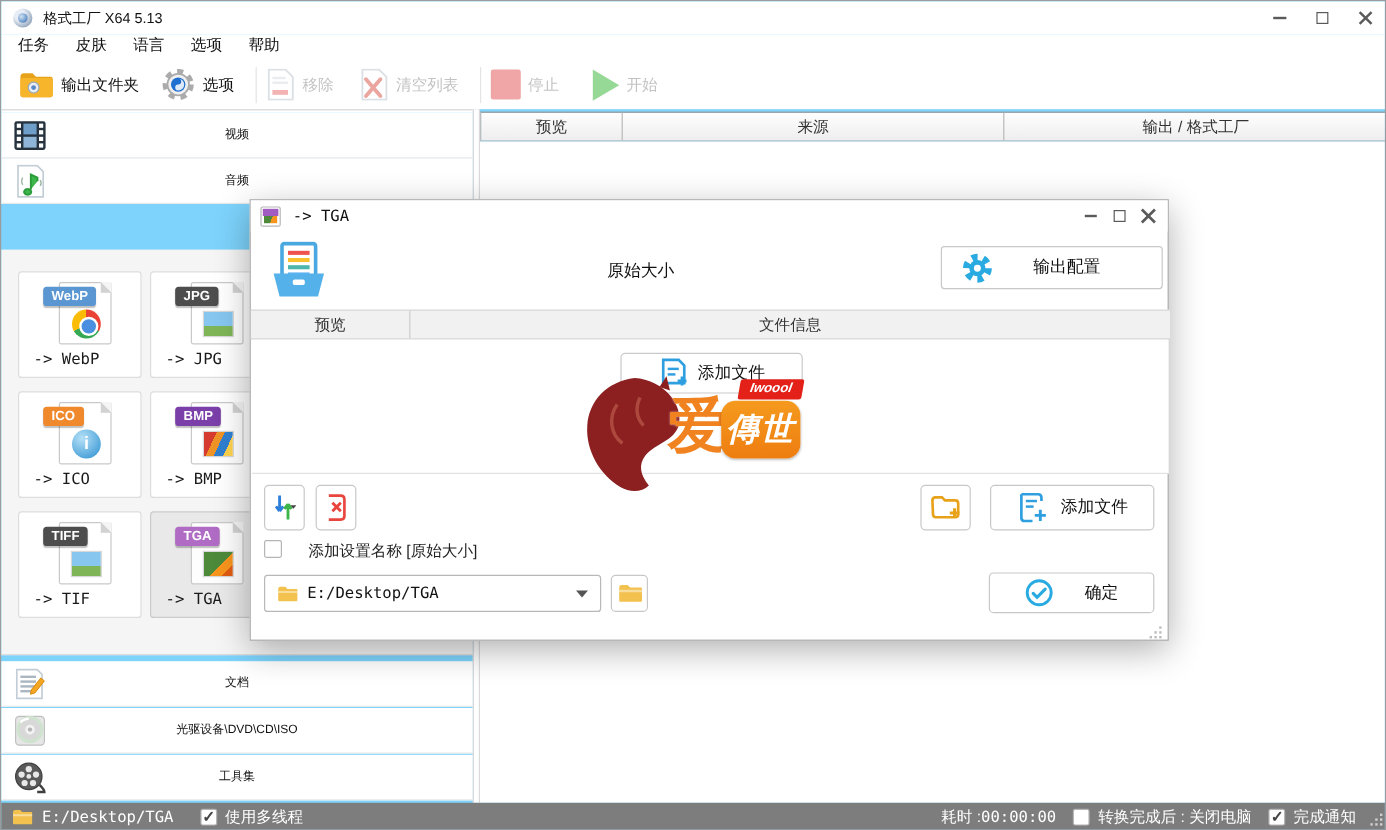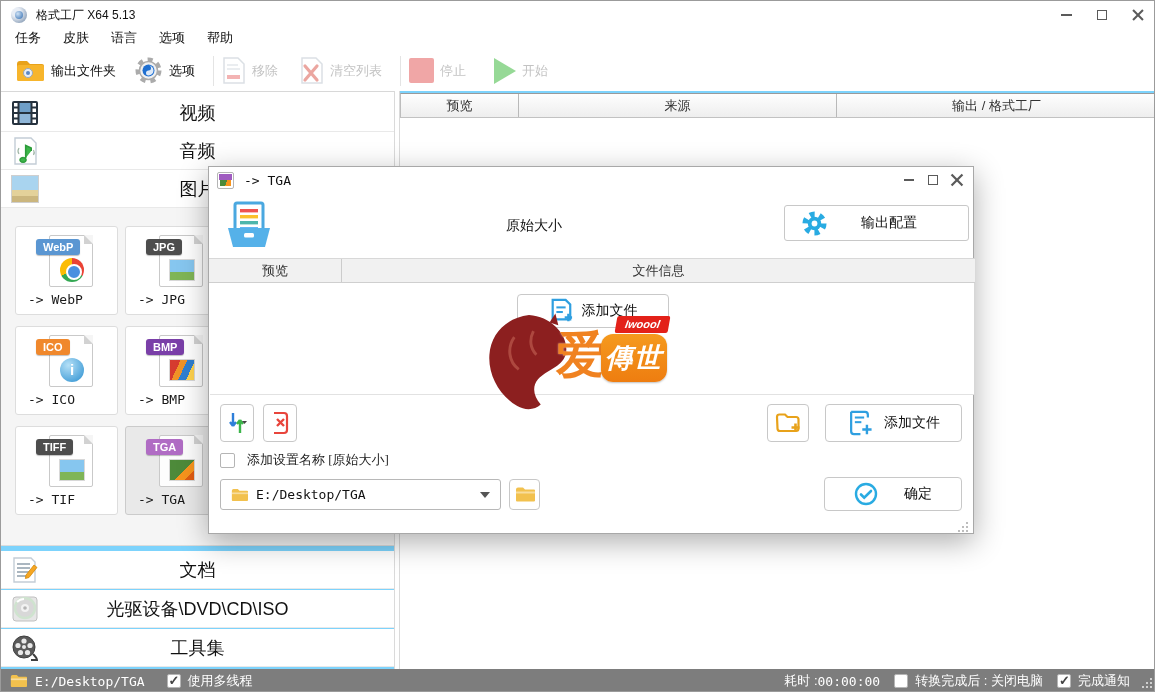--- a/index.html
+++ b/index.html
@@ -32,21 +32,21 @@
   .tb-group { display:flex; align-items:center; }
   .tb-label { margin:0 10px 0 6px; font-size:13px; color:#111; }
   .tb-label.dis { color:#c3c3c3; }
   .tb-sep { width:1px; height:30px; background:#e4e4e4; margin:0 8px; }
   .dim { opacity:.5; }
   .stop-sq { width:25px; height:25px; background:#f0a6a6; border-radius:2px; }
   .start-tri { width:0; height:0; border-left:22px solid #96d996; border-top:13px solid transparent; border-bottom:13px solid transparent; margin-left:4px; }
 
   
   .cat-row { position:absolute; left:0; width:393px; height:38px; background:#fff; border-bottom:1px solid #e9e9e9; }
-  .cat-label { position:absolute; left:0; top:0; width:100%; height:38px; line-height:38px; text-align:center; font-size:18px; color:#111; }
+  .cat-label { position:absolute; left:0; top:0; width:100%; height:38px; line-height:38px; text-align:center; font-size:10px; color:#111; }
   .cat-ico { position:absolute; left:10px; top:5px; width:28px; height:28px; }
   .panel-topline { position:absolute; left:0; top:90px; width:393px; height:3px; background:#fff; border-top:1px solid #d8d8d8; }
   .panel-gap { position:absolute; left:393px; top:90px; width:6px; height:578px; background:#fff; border-left:1px solid #dadada; border-right:1px solid #dadada; }
 
   .grid { position:absolute; left:0; top:207px; width:393px; height:338px; background:#f5f5f5; border-bottom:1px solid #dcdcdc; }
   .tile { position:absolute; width:103px; height:89px; background:#fff; border:1px solid #ddd; border-radius:3px; }
   .tile.sel { background:#e9e9e9; border-color:#cbcbcb; }
   .tpage { position:absolute; left:33px; top:8px; width:44px; height:52px; background:#fff; border:1px solid #c9c9c9; border-radius:2px; }
   .tile.sel .tpage { background:#fdfdfd; }
   .tfold { position:absolute; right:-1px; top:-1px; width:0; height:0; border-top:9px solid #f5f5f5; border-left:9px solid #d2d2d2; }
@@ -106,21 +106,21 @@
   .wm { pointer-events:none; }
   .wm-ai { position:absolute; left:347px; top:155px; font-size:50px; font-weight:bold; color:#f08220; z-index:12; text-shadow:0 0 2px rgba(255,255,255,.6); }
   .wm-box { position:absolute; left:392px; top:167px; width:66px; height:48px; background:linear-gradient(#f59a1e,#ee7d10); border-radius:12px; z-index:12;
     color:#fff; font-weight:bold; font-size:27px; text-align:center; line-height:48px; letter-spacing:2px; font-style:italic; box-shadow:0 1px 2px rgba(0,0,0,.25); }
   .wm-tag { position:absolute; left:407px; top:149px; width:53px; height:17px; background:#e32119; transform:skewX(-10deg); z-index:13;
     color:#fff; font-size:11px; font-weight:bold; font-style:italic; text-align:center; line-height:17px; border-radius:2px; }
   .wm-blob { position:absolute; left:276px; top:146px; z-index:12; }
 
   .sq-btn { position:absolute; background:#fff; border:1px solid #c8c8c8; border-radius:4px; display:flex; align-items:center; justify-content:center; }
   .d-addfile-btn { position:absolute; left:616px; top:237px; width:137px; height:38px; background:#fff; border:1px solid #c8c8c8; border-radius:4px; display:flex; align-items:center; justify-content:center; gap:12px; font-size:14px; color:#111; }
-  .d-check-row { position:absolute; left:11px; top:283px; display:flex; align-items:center; gap:12px; height:20px;font-family:Liberation Serif, serif; }
+  .d-check-row { position:absolute; left:11px; top:283px; display:flex; align-items:flex-start; gap:22px; height:20px; }
   .d-combo { position:absolute; left:11px; top:312px; width:281px; height:31px; background:#fff; border:1px solid #b8b8b8; border-radius:3px; display:flex; align-items:center; padding:0 10px; gap:8px; }
   .d-combo-text { font-family:"DejaVu Sans Mono", monospace; font-size:13px; color:#111; flex:1; }
   .caret { width:0; height:0; border-left:5px solid transparent; border-right:5px solid transparent; border-top:6px solid #555; }
   .d-ok-btn { position:absolute; left:615px; top:310px; width:138px; height:34px; background:#fff; border:1px solid #c8c8c8; border-radius:4px; display:flex; align-items:center; justify-content:center; gap:26px; font-size:14px; color:#111; }
   .d-grip { position:absolute; right:4px; bottom:4px; width:12px; height:12px; }
   .d-grip::after { content:""; position:absolute; right:1px; bottom:1px; width:2px; height:2px; background:#bdbdbd;
     box-shadow:-4px 4px #bdbdbd,0 -4px #bdbdbd,-4px 0 #bdbdbd,-8px 4px #bdbdbd,0 4px #bdbdbd; }
 </style>
 </head>
 <body>
@@ -216,24 +216,20 @@
     </svg>
     <div class="cat-label">视频</div>
   </div>
   <div class="cat-row" style="top:131px">
     <svg class="cat-ico" viewBox="0 0 28 28">
       <path d="M4 1 h16 l5 5 v21 H4 Z" fill="#fff" stroke="#c3cdd6" stroke-width="1.4"></path>
       <path d="M12 20.5 a3 2.4 0 1 0 .1 0 M14.7 21 V8.5 l5.5 2.5 v3" fill="#3cb54a" stroke="#2c9c3a" stroke-width="1.6"></path>
       <path d="M8 11 q-2 3 0 6 M22.5 13 q1.5 2.5 0 5" stroke="#9fb6a6" stroke-width="1.2" fill="none"></path>
     </svg>
     <div class="cat-label">音频</div>
-  </div>
-  <div class="cat-row" style="top:169px">
-    <div class="cat-ico" style="border:1px solid #cfcfcf; background:linear-gradient(180deg,#a9d4ef 0 55%,#e3d19a 55% 78%,#cbb67e 78% 100%);"></div>
-    <div class="cat-label">图片</div>
   </div>
 
   <div class="grid">
     <div class="tile" style="left:14px; top:18px">
       <div class="tpage">
         <div class="tfold"></div>
         <div class="tgraphic g-webp"></div>
         <div class="tbadge" style="background:#5a96d2">WebP</div>
       </div>
       <div class="tlabel">-&gt; WebP</div>

